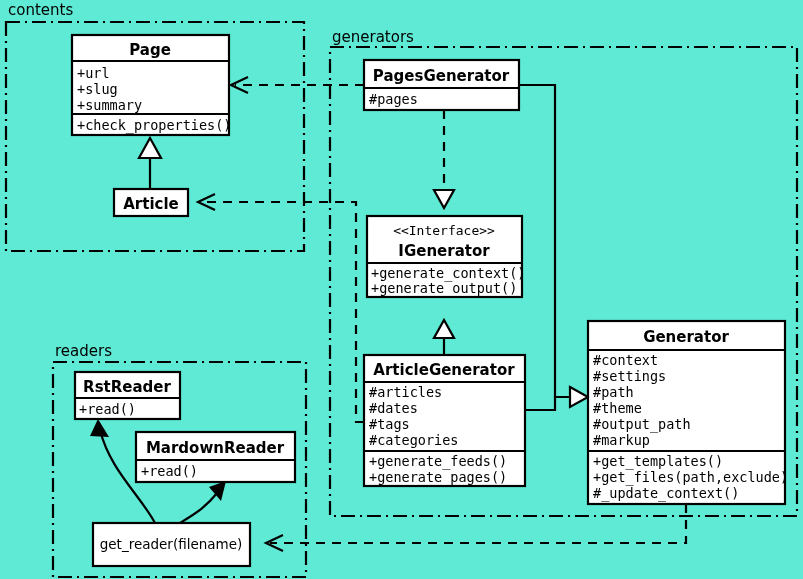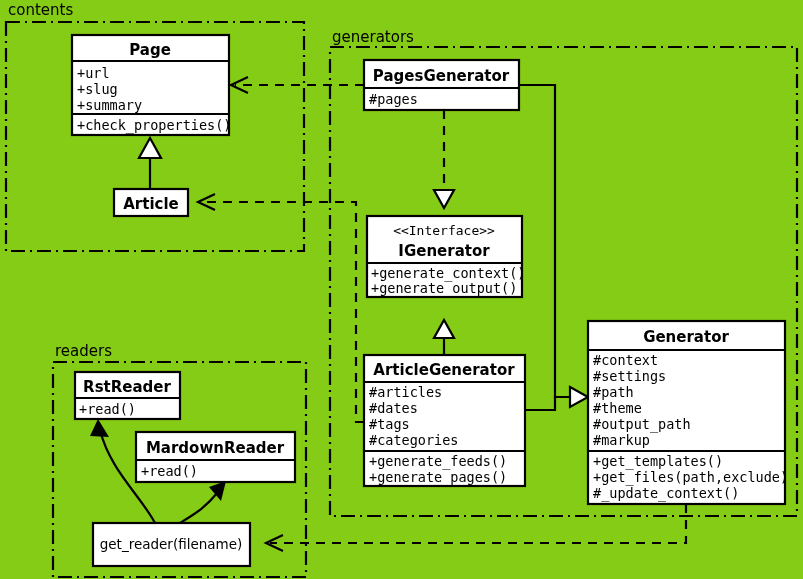--- a/index.html
+++ b/index.html
@@ -4,21 +4,21 @@
 <style>
   html, body {
     margin: 0;
     padding: 0;
     background: #ffffff;
   }
   #diagram-root {
     position: relative;
     width: 803px;
     height: 579px;
-    background: #84cc16;
+    background: #5eead4;
     font-family: "DejaVu Sans", sans-serif;
     overflow: hidden;
   }
   svg#uml-canvas {
     position: absolute;
     left: 0; top: 0;
     width: 803px;
     height: 579px;
   }
   .pkg-border {

